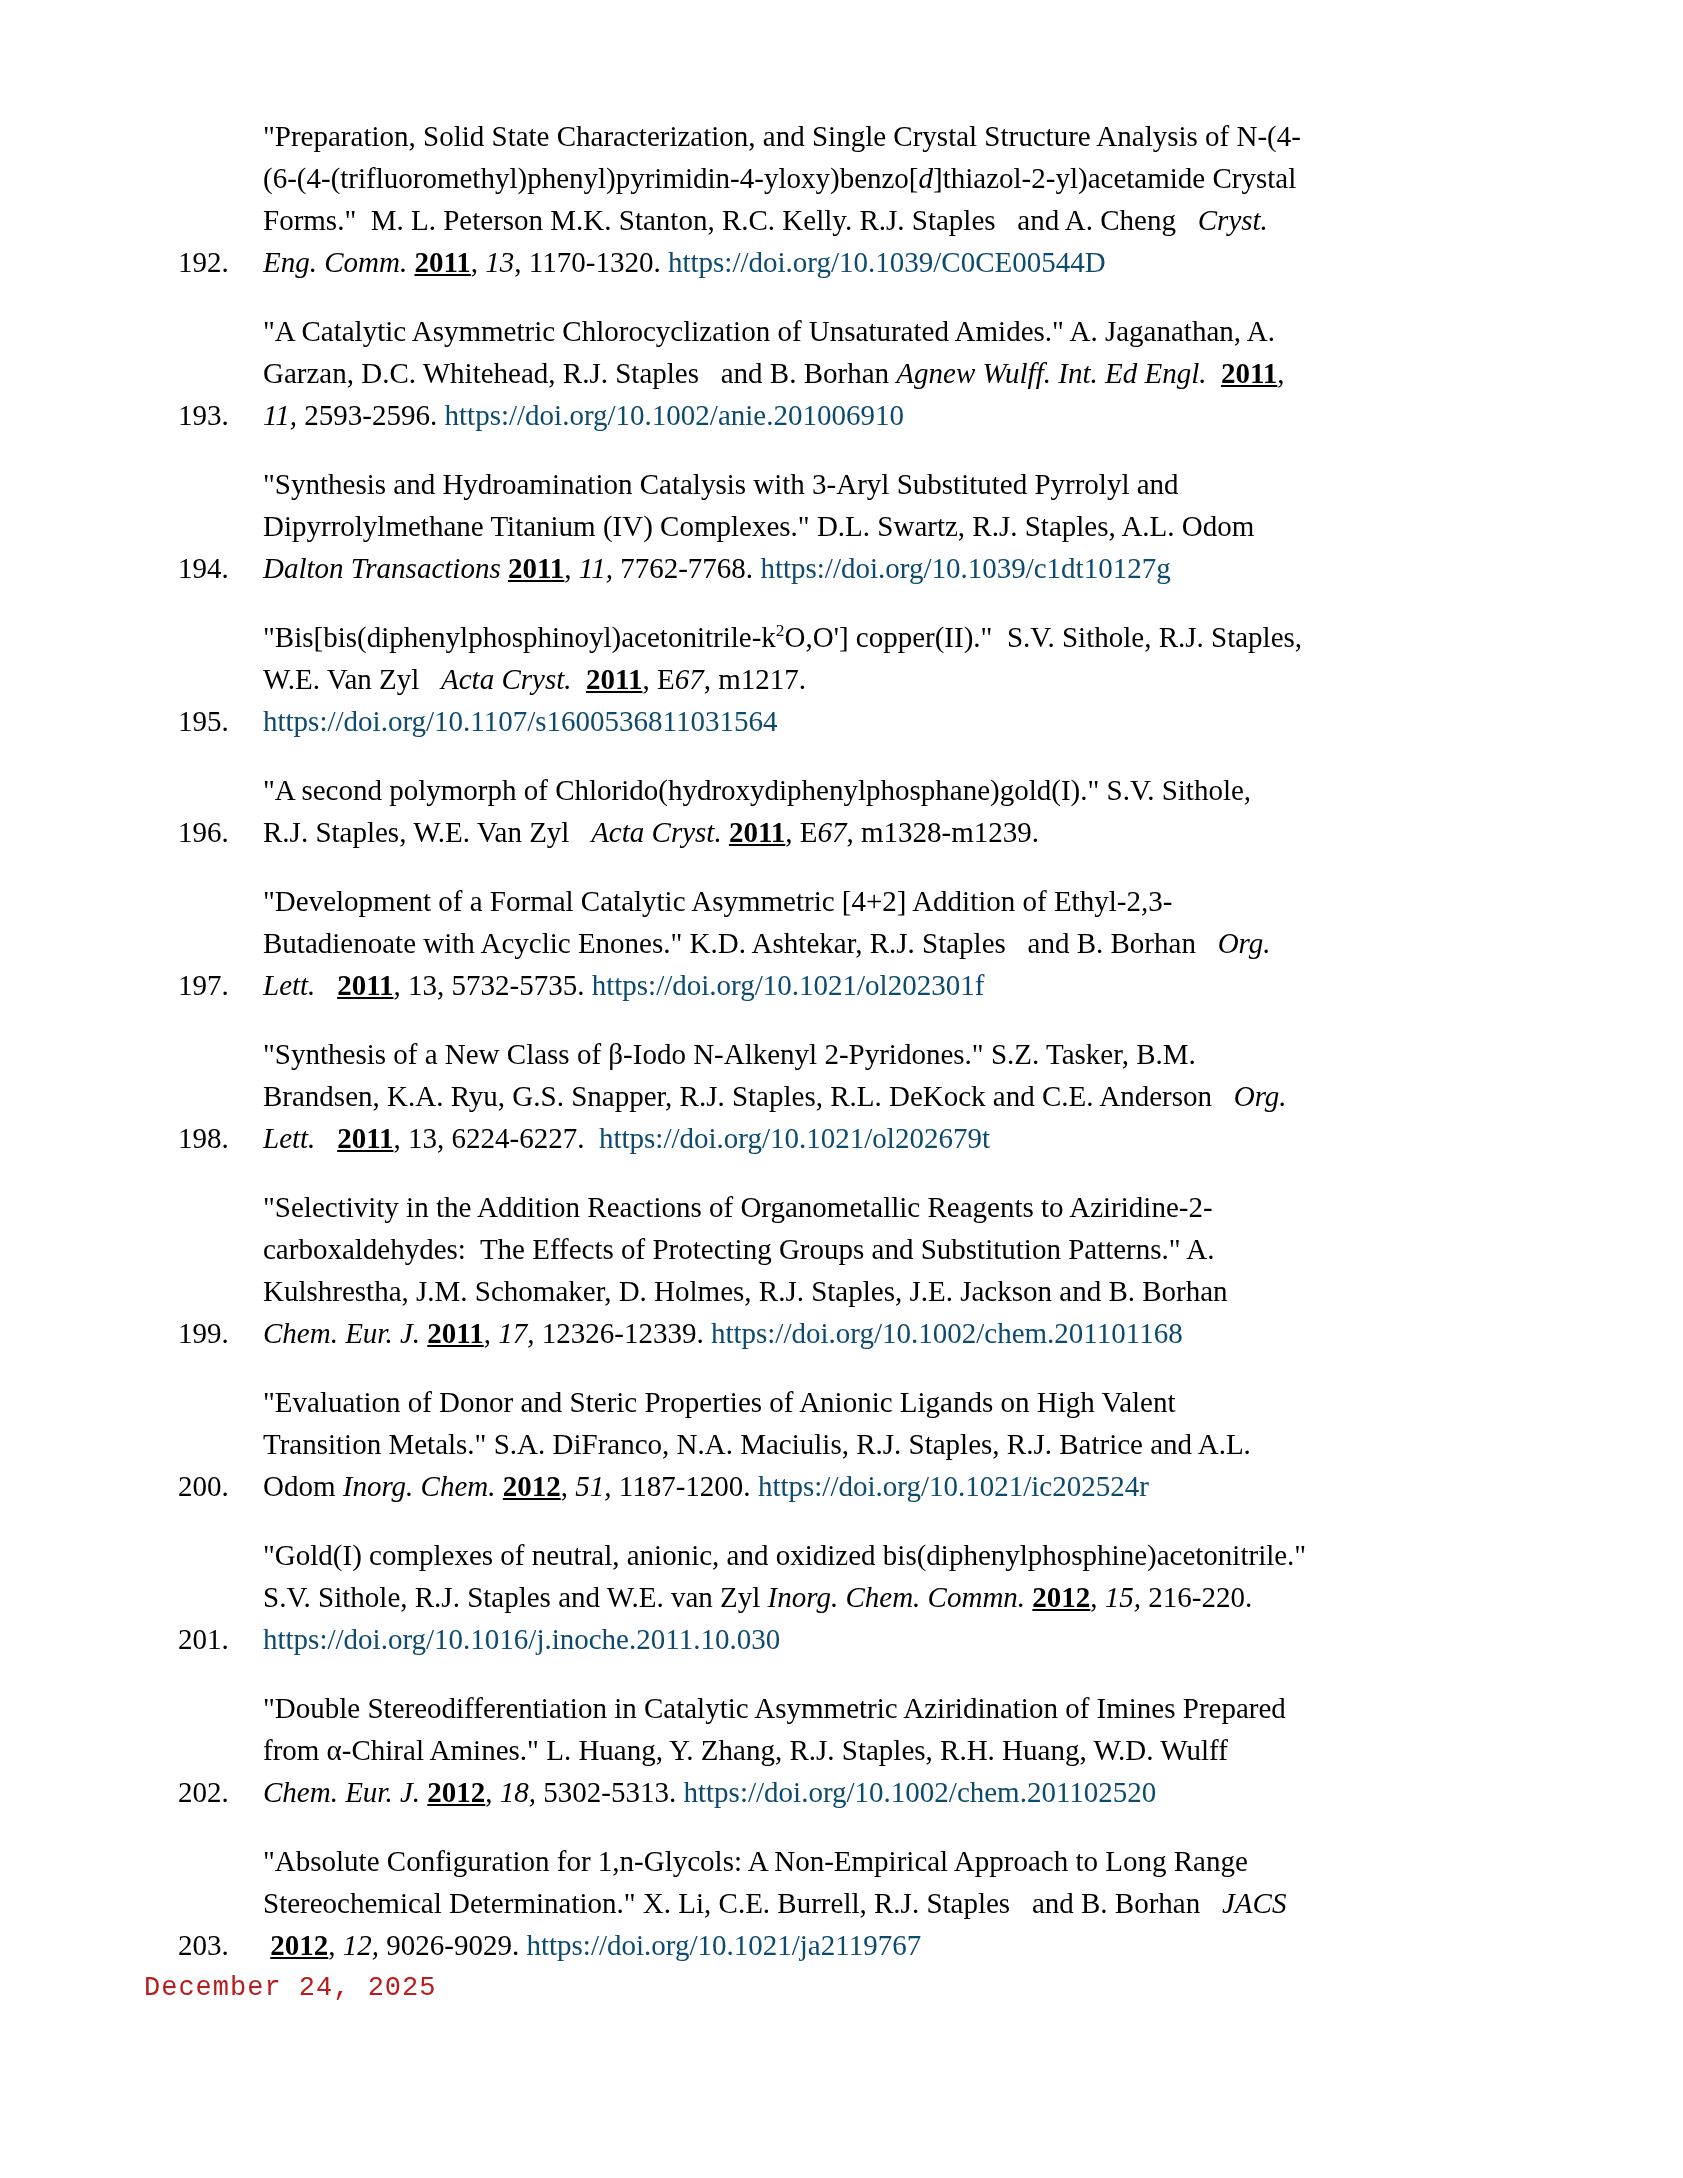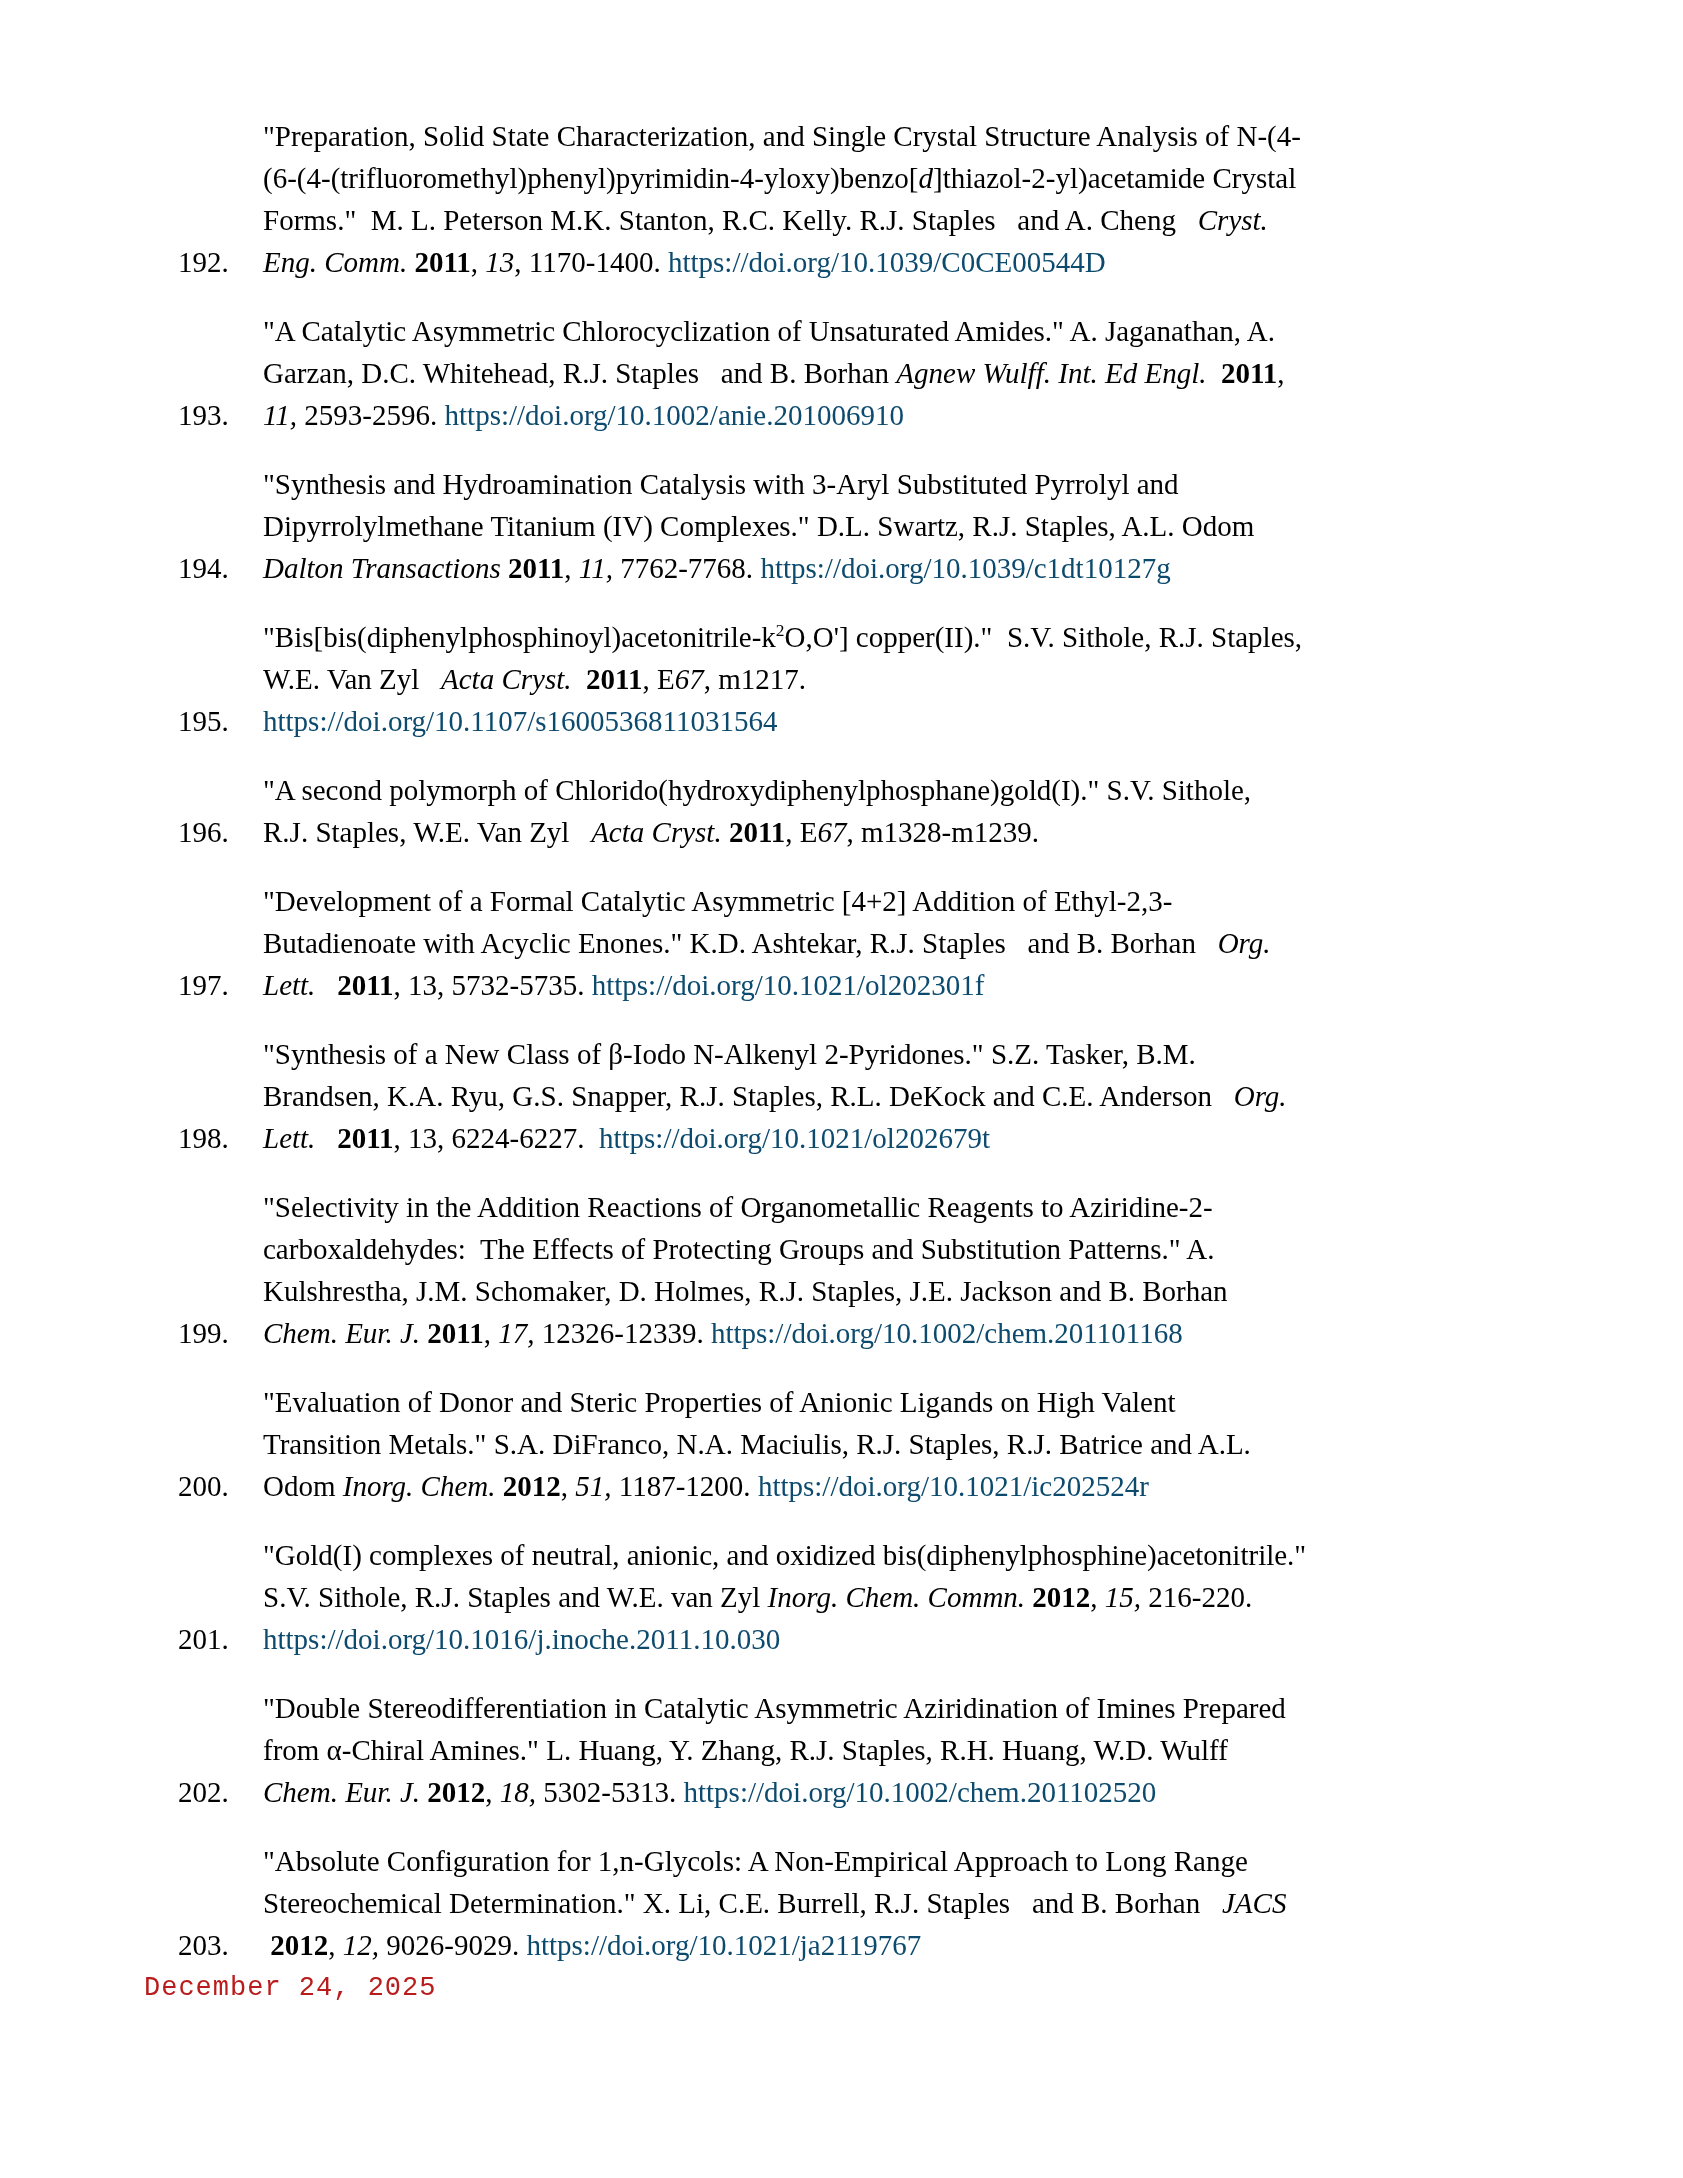--- a/index.html
+++ b/index.html
@@ -11,41 +11,41 @@
     position: relative;
     overflow: hidden;
   }
   .page { position: absolute; inset: 0; }
   .refs { position: absolute; left: 178px; top: 115px; }
   .ref { display: flex; align-items: flex-end; margin-bottom: 27px; font-size: 29px; line-height: 42px; }
   .ref-num { flex: 0 0 85px; width: 85px; }
   .ref-body { width: 1198px; white-space: pre-wrap; }
   .r-n { }
   .r-i { font-style: italic; }
-  .r-b { font-weight: bold; }
+  .r-b { font-weight: bold; text-decoration: underline; }
   .r-l { color: #0c4a6e; text-decoration: none; cursor: pointer; }
   .r-sup { vertical-align: super; font-size: 0.6em; line-height: 0; }
   .footer {
     position: absolute; left: 144px; top: 1973px;
     font-family: "Liberation Mono", monospace;
     font-size: 27px; color: #b91c1c;
     letter-spacing: 1px;
   }
 </style>
 </head>
 <body>
 
 <div class="page">
   <div class="refs">
       <div class="ref">
         <div class="ref-num">192.</div>
         <div class="ref-body"><span class="r-n">"Preparation, Solid State Characterization, and Single Crystal Structure Analysis of N-(4-
 (6-(4-(trifluoromethyl)phenyl)pyrimidin-4-yloxy)benzo[</span><span class="r-i">d</span><span class="r-n">]thiazol-2-yl)acetamide Crystal
 Forms."  M. L. Peterson M.K. Stanton, R.C. Kelly. R.J. Staples   and A. Cheng   </span><span class="r-i">Cryst.
-Eng. Comm.</span><span class="r-n"> </span><span class="r-b">2011</span><span class="r-n">, </span><span class="r-i">13</span><span class="r-n">, 1170-1400. </span><a class="r-l">https://doi.org/10.1039/C0CE00544D</a></div>
+Eng. Comm.</span><span class="r-n"> </span><span class="r-b">2011</span><span class="r-n">, </span><span class="r-i">13</span><span class="r-n">, 1170-1320. </span><a class="r-l">https://doi.org/10.1039/C0CE00544D</a></div>
       </div>
       <div class="ref">
         <div class="ref-num">193.</div>
         <div class="ref-body"><span class="r-n">"A Catalytic Asymmetric Chlorocyclization of Unsaturated Amides." A. Jaganathan, A.
 Garzan, D.C. Whitehead, R.J. Staples   and B. Borhan </span><span class="r-i">Agnew Wulff. Int. Ed Engl.</span><span class="r-n">  </span><span class="r-b">2011</span><span class="r-n">,
 </span><span class="r-i">11,</span><span class="r-n"> 2593-2596. </span><a class="r-l">https://doi.org/10.1002/anie.201006910</a></div>
       </div>
       <div class="ref">
         <div class="ref-num">194.</div>
         <div class="ref-body"><span class="r-n">"Synthesis and Hydroamination Catalysis with 3-Aryl Substituted Pyrrolyl and

